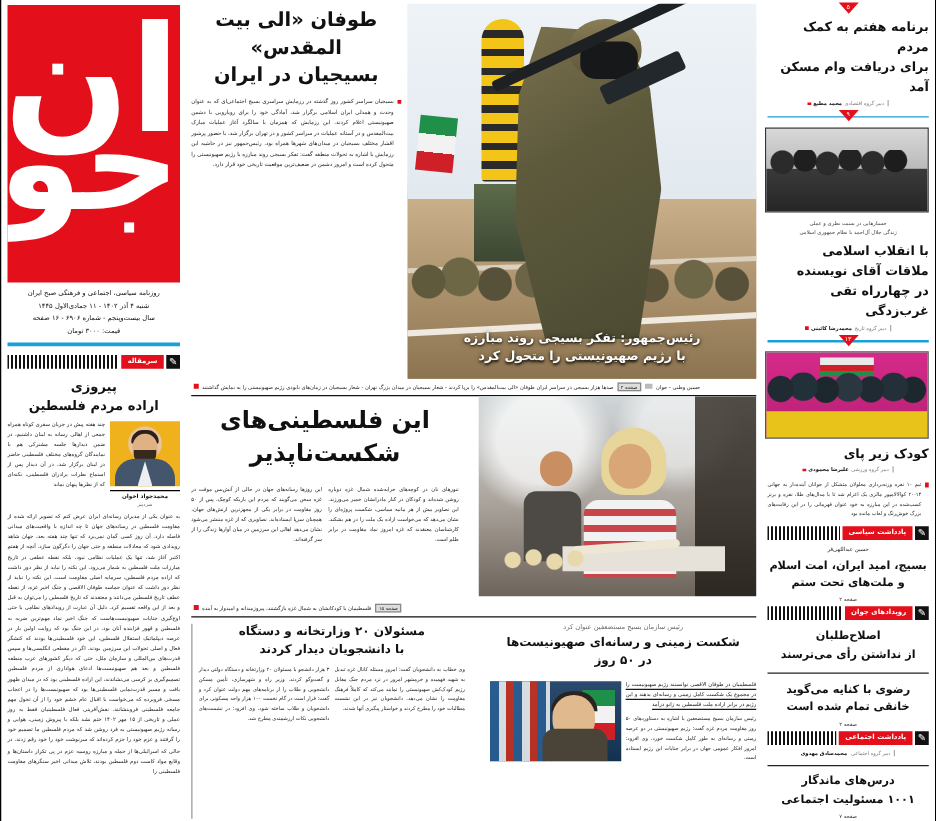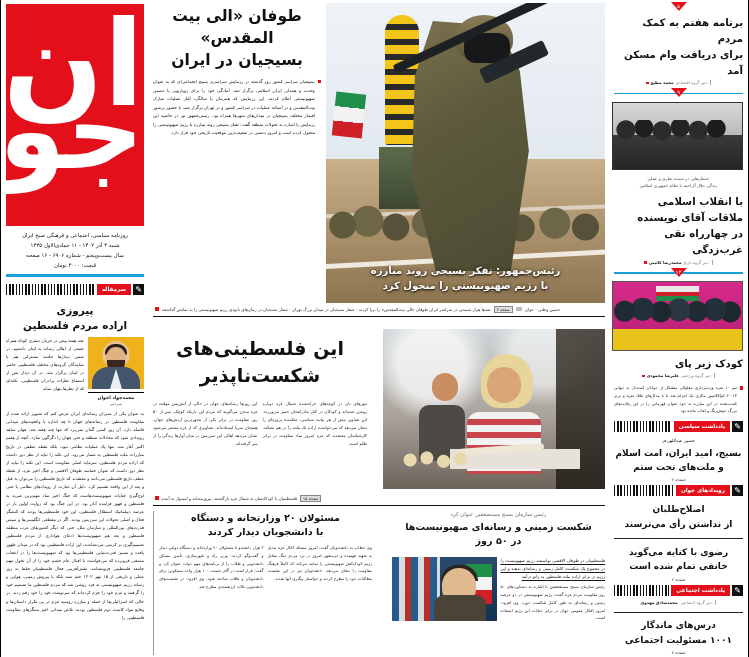--- a/index.html
+++ b/index.html
@@ -308,21 +308,21 @@
   }
   .cap-sq { width: 3.6px; height: 3.6px; background: #e3101b; flex: 0 0 3.6px; }
   .cap-page { background:#ddd; border:0.5px solid #888; padding: 0 2px; font-size:3.9px; }
   .cap-cam { background:#bbb; width:6px; height:4.5px; display:inline-block; }
 
   
   .second {
     display: flex;
     flex-direction: row-reverse;
     gap: 16px;
-    margin-top: 12px;
+    margin-top: 0;
     height: 160px;
   }
   .second-text { width: 214px; flex: 0 0 214px; direction: rtl; }
   .second-title {
     text-align: center;
     font-size: 19px;
     font-weight: bold;
     line-height: 1.45;
     color: #111;
     margin-top: 6px;

